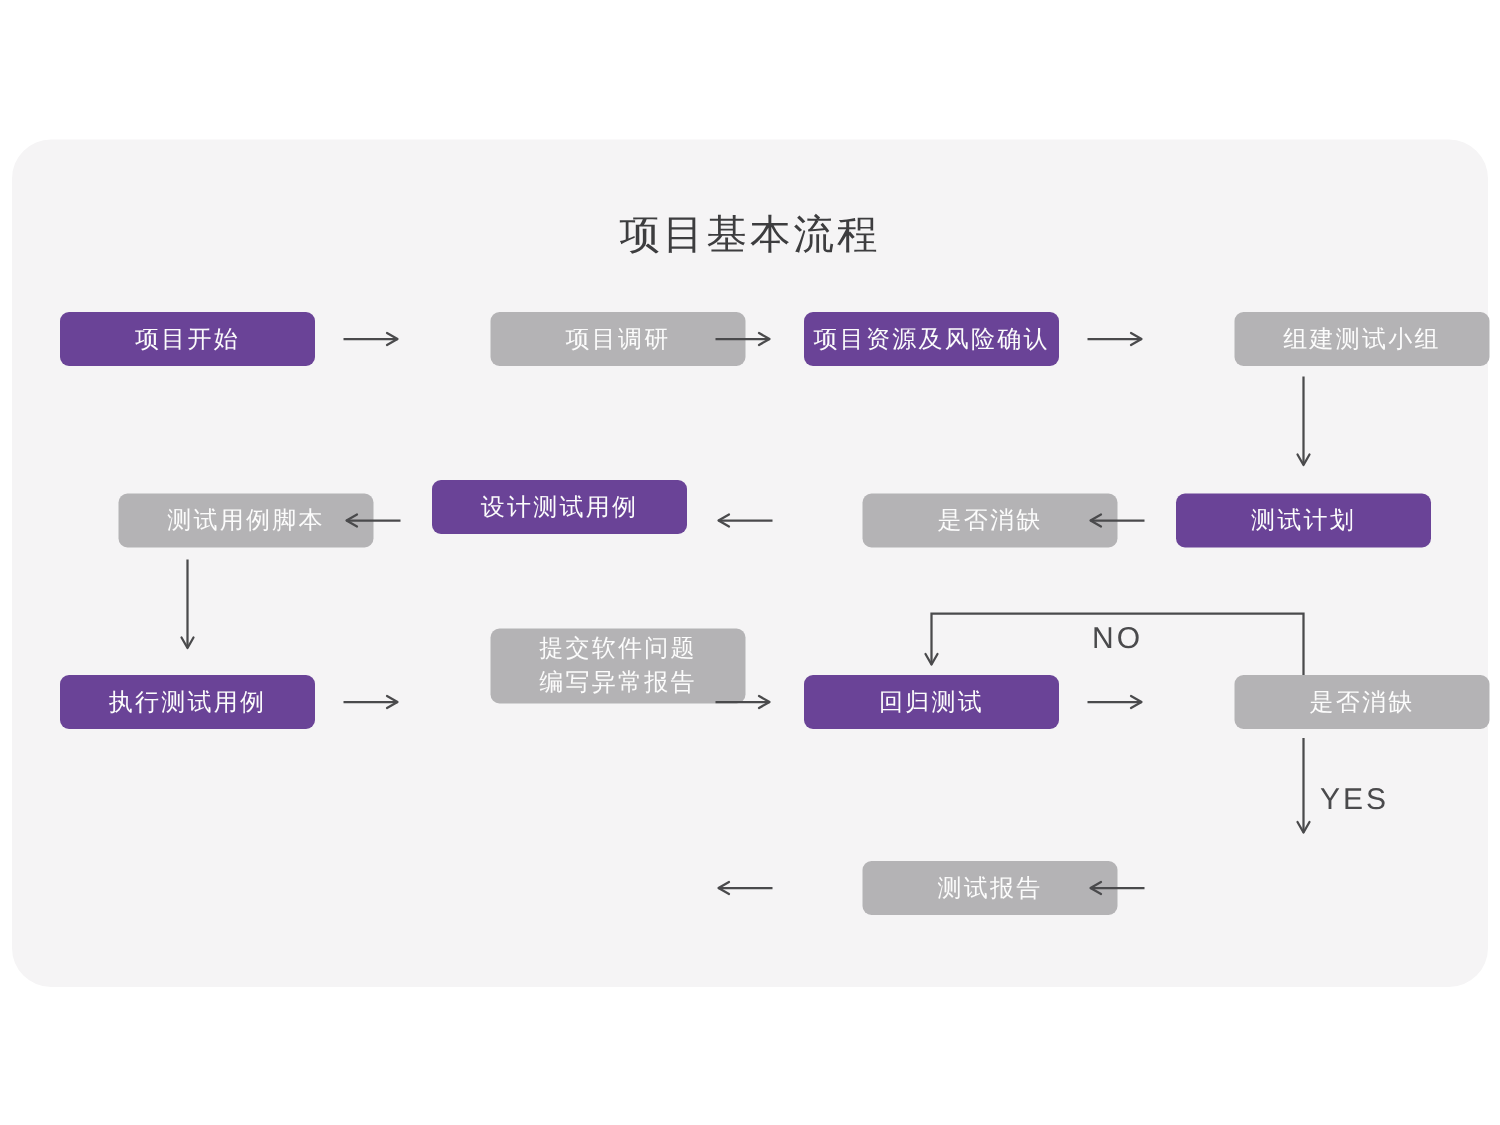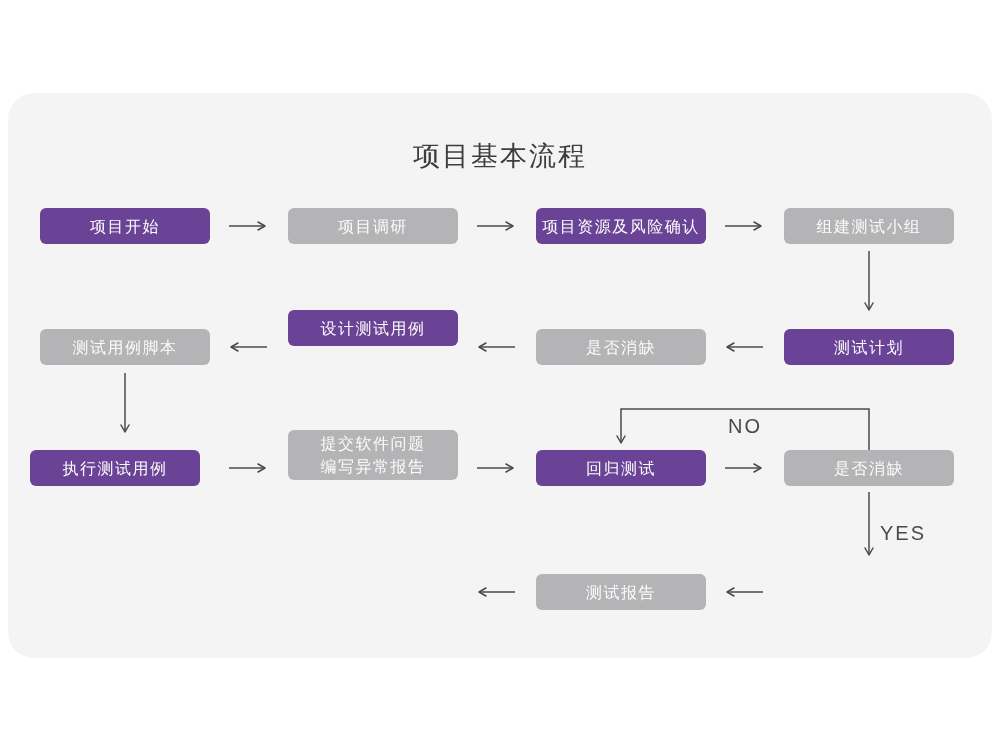--- a/index.html
+++ b/index.html
@@ -54,21 +54,21 @@
     align-items: center;
     justify-content: center;
     text-align: center;
     color: var(--text_light, #fcfcfc);
     font-size: 16px;
     letter-spacing: 1.5px;
     line-height: 23px;
     white-space: pre-line;
   }
   .node.purple { background: var(--purple, #6a4397); }
-  .node.gray   { background: var(--gray, #b4b3b5); }
+  .node.gray   { background: var(--gray, #b4b3b5); margin-left: 39px; }
   .node.tall   { height: 50px; }
 
   .arrows {
     position: absolute;
     left: 0;
     top: 0;
     width: 1000px;
     height: 750px;
     pointer-events: none;
   }
@@ -96,25 +96,25 @@
 
   <div class="title">项目基本流程</div>
 
   <div class="node purple" style="left:40px;  top:208px">项目开始</div>
   <div class="node gray" style="left:288px; top:208px">项目调研</div>
   <div class="node purple" style="left:536px; top:208px">项目资源及风险确认</div>
   <div class="node gray" style="left:784px; top:208px">组建测试小组</div>
 
   <div class="node purple" style="left:784px; top:329px">测试计划</div>
   <div class="node gray" style="left:536px; top:329px">是否消缺</div>
-  <div class="node purple" style="left:288px; top:310px">设计测试用例</div>
+  <div class="node purple" style="left:288px; top:320px">设计测试用例</div>
   <div class="node gray" style="left:40px;  top:329px">测试用例脚本</div>
 
-  <div class="node purple" style="left:30px;  top:450px">执行测试用例</div>
-  <div class="node gray tall" style="left:288px; top:430px">提交软件问题
+  <div class="node purple" style="left:40px;  top:450px">执行测试用例</div>
+  <div class="node gray tall" style="left:288px; top:419px">提交软件问题
 编写异常报告</div>
   <div class="node purple" style="left:536px; top:450px">回归测试</div>
   <div class="node gray" style="left:784px; top:450px">是否消缺</div>
 
   <div class="node gray" style="left:536px; top:574px">测试报告</div>
 
   <div class="edge-label no">NO</div>
   <div class="edge-label yes">YES</div>
 
   <svg class="arrows" viewBox="0 0 1000 750">

